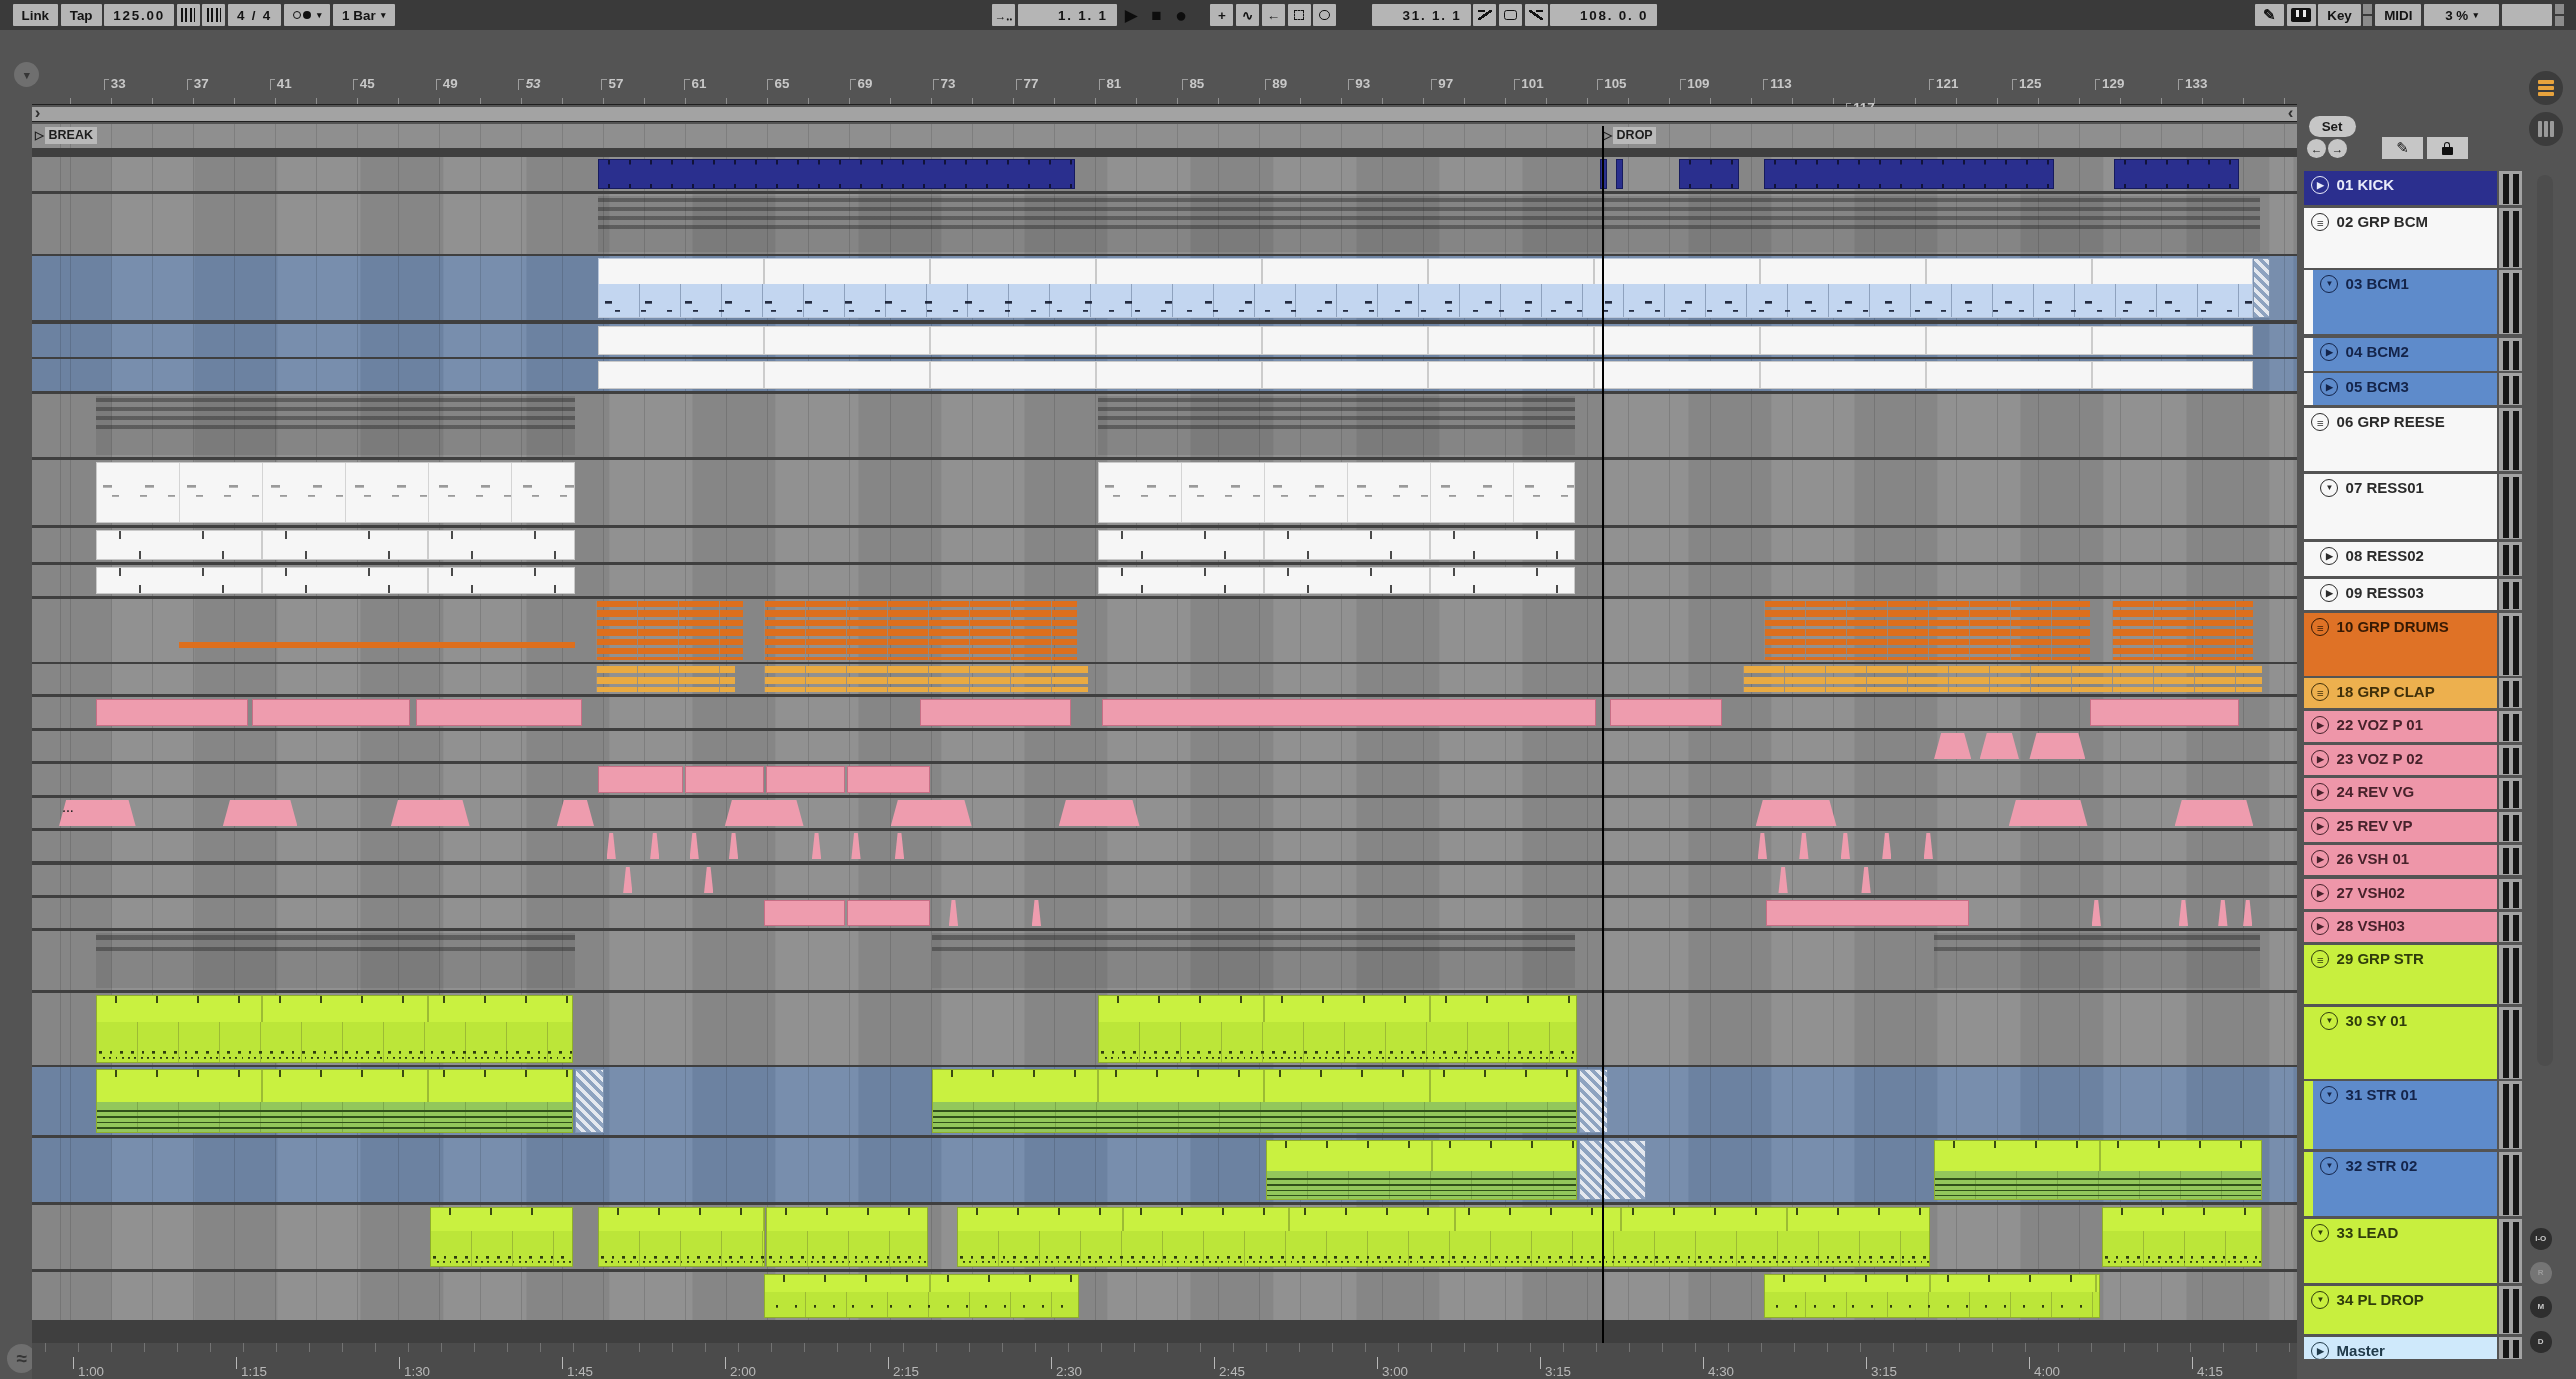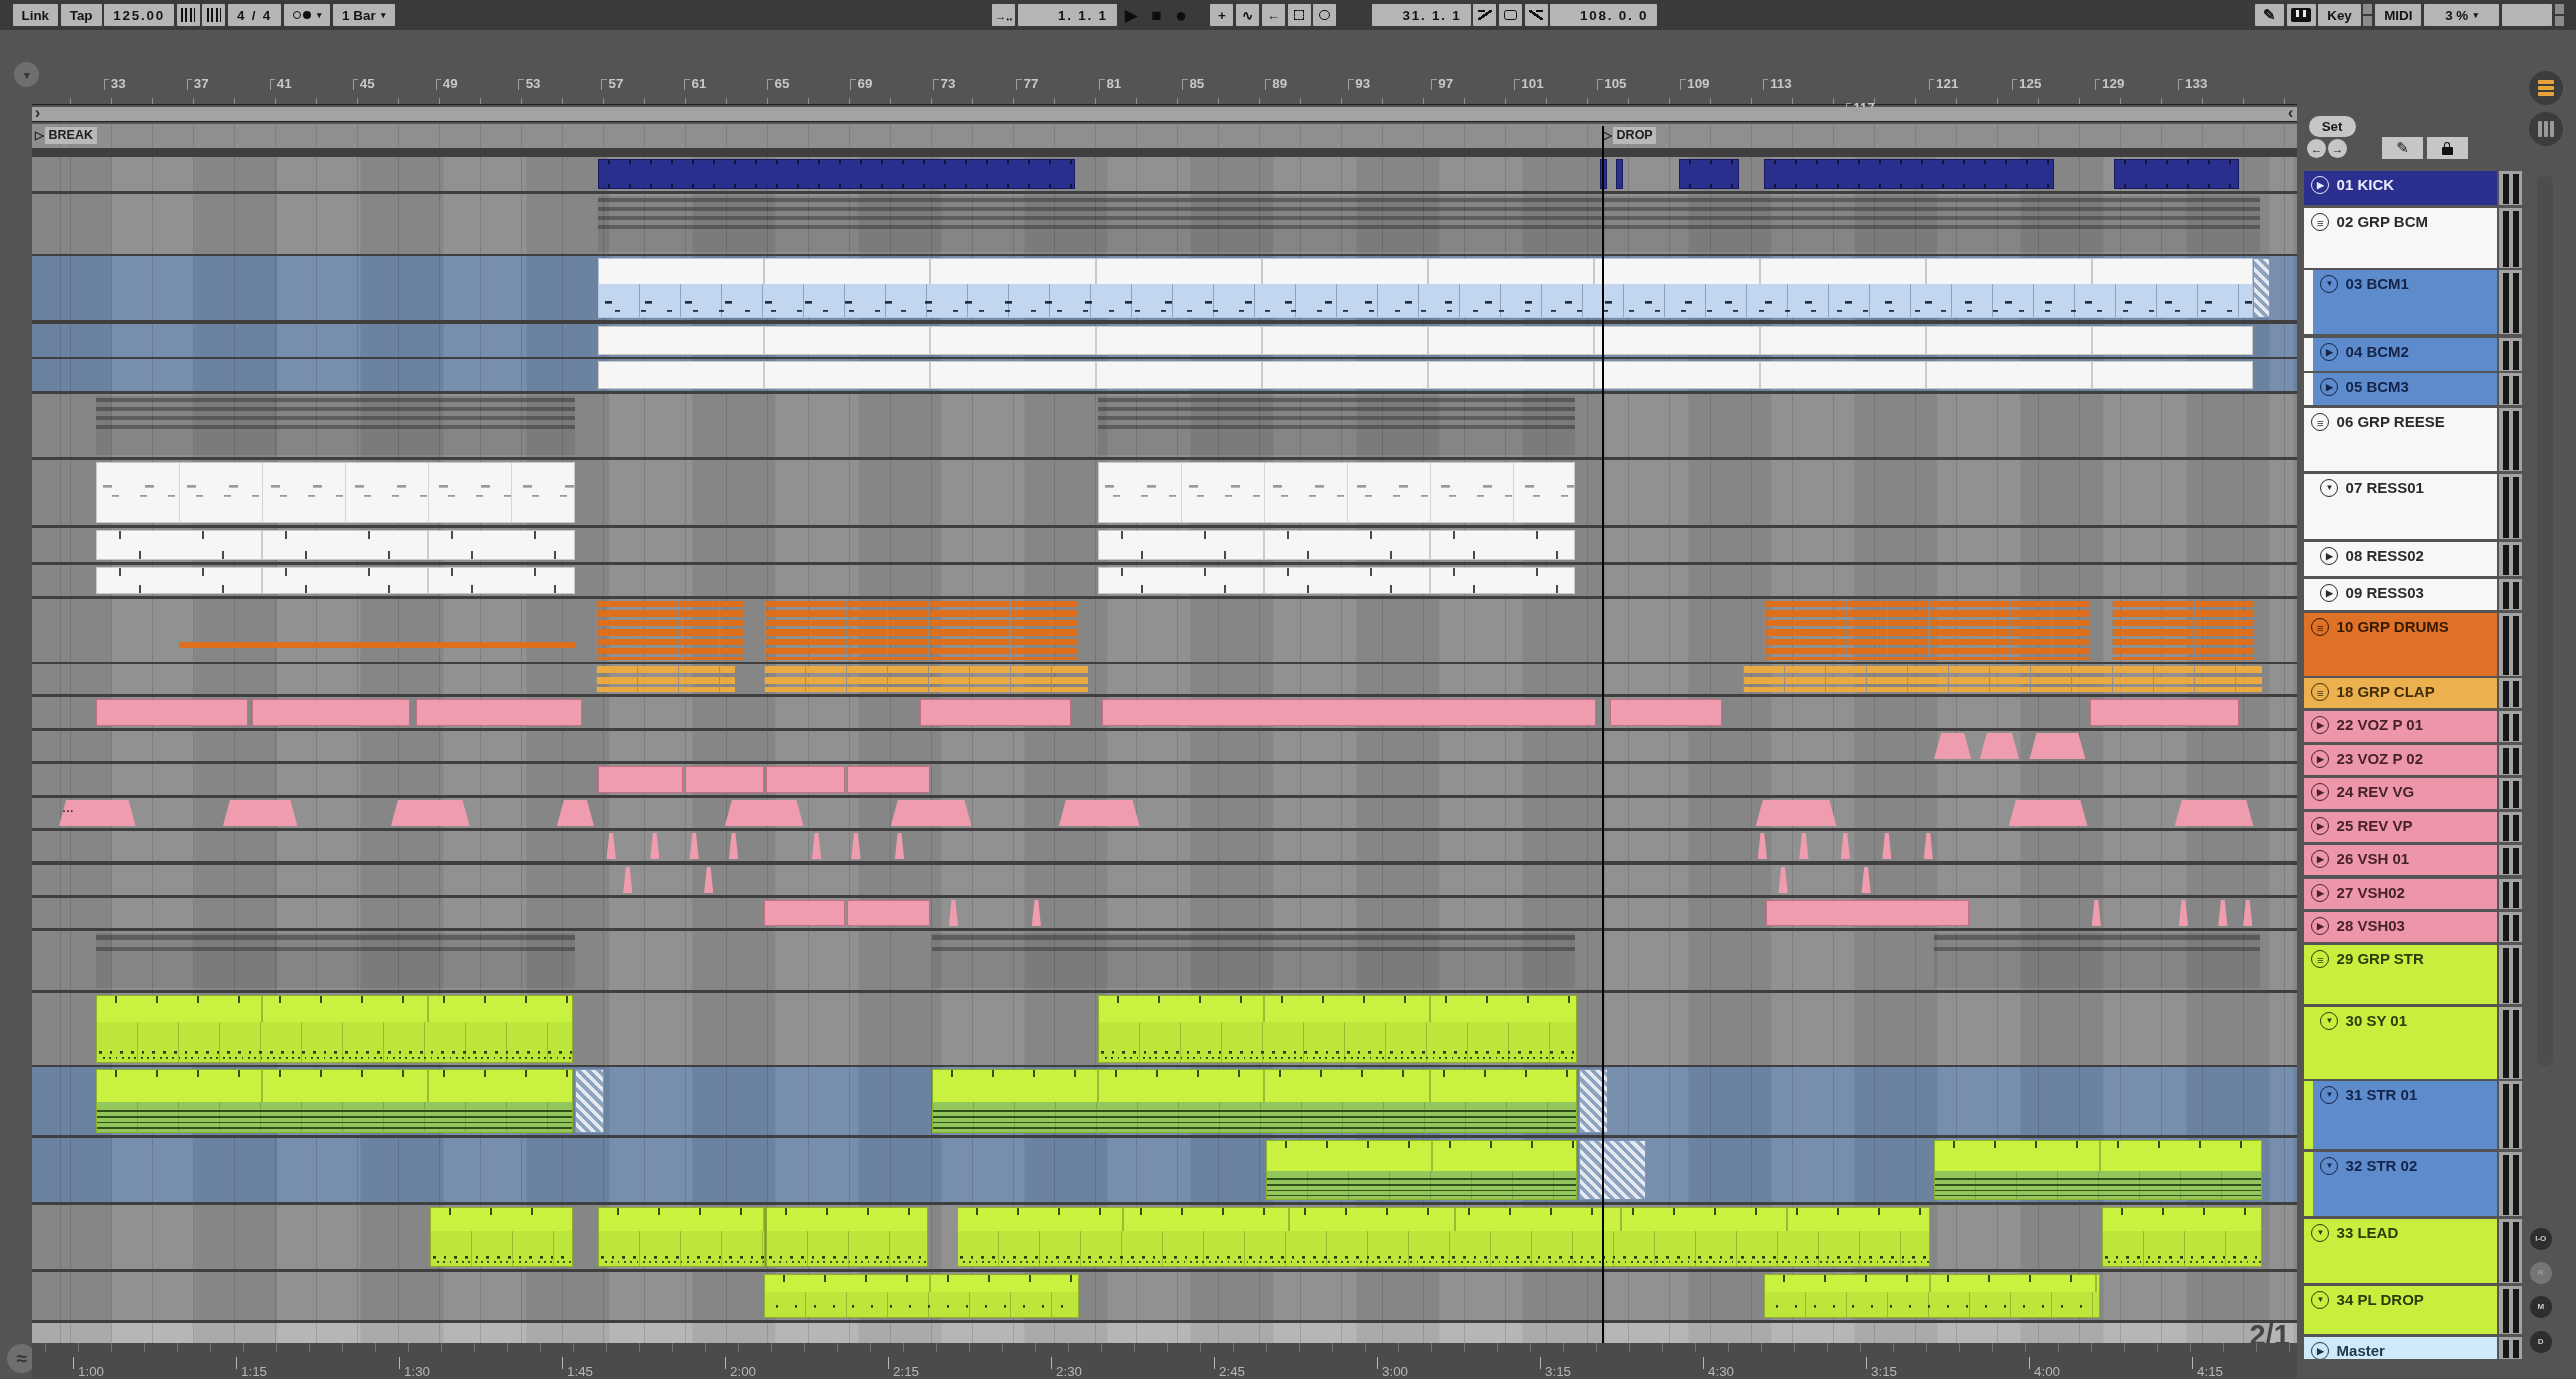--- a/index.html
+++ b/index.html
@@ -276,21 +276,21 @@
   <div class="edge-circle" id="browser-toggle">▼</div>
   <div class="edge-circle" id="wave-toggle">≈</div>
 
   <div id="arrange">
     <div id="bar-ruler">
         <span class="blabel" style="left: 3.48%;">33</span>
         <span class="blabel" style="left: 7.143%;">37</span>
         <span class="blabel" style="left: 10.806%;">41</span>
         <span class="blabel" style="left: 14.469%;">45</span>
         <span class="blabel" style="left: 18.132%;">49</span>
-        <span class="blabel" style="left: 21.795%;">53</span>
+        <span class="blabel" style="left: 21.795%; font-style: italic;">53</span>
         <span class="blabel" style="left: 25.458%;">57</span>
         <span class="blabel" style="left: 29.121%;">61</span>
         <span class="blabel" style="left: 32.784%;">65</span>
         <span class="blabel" style="left: 36.447%;">69</span>
         <span class="blabel" style="left: 40.11%;">73</span>
         <span class="blabel" style="left: 43.773%;">77</span>
         <span class="blabel" style="left: 47.436%;">81</span>
         <span class="blabel" style="left: 51.099%;">85</span>
         <span class="blabel" style="left: 54.762%;">89</span>
         <span class="blabel" style="left: 58.425%;">93</span>
@@ -501,23 +501,20 @@
         <div class="arr-row" style="top: 1115px; height: 48px; background-color: rgb(141, 141, 141);">
           <div class="clip c-sy2" style="left: 32.326%; width: 13.919%;">
             <div class="sy-top"></div>
             <div class="sy-notes sparse"></div>
           </div>
           <div class="clip c-sy2" style="left: 76.465%; width: 14.835%;">
             <div class="sy-top"></div>
             <div class="sy-notes sparse"></div>
           </div>
         </div>
-        <div class="arr-row" style="top: 1166px; height: 21.5px; background-color: rgb(179, 179, 179);">
-          <div id="zoom-ratio">2/1</div>
-        </div>
       </div>
     <div id="playhead" style="left: 69.322%;"></div>
     <div id="time-ruler">
         <span class="tlabel" style="left: 46px;">1:00</span>
         <span class="tlabel" style="left: 209px;">1:15</span>
         <span class="tlabel" style="left: 372px;">1:30</span>
         <span class="tlabel" style="left: 535px;">1:45</span>
         <span class="tlabel" style="left: 698px;">2:00</span>
         <span class="tlabel" style="left: 861px;">2:15</span>
         <span class="tlabel" style="left: 1024px;">2:30</span>

